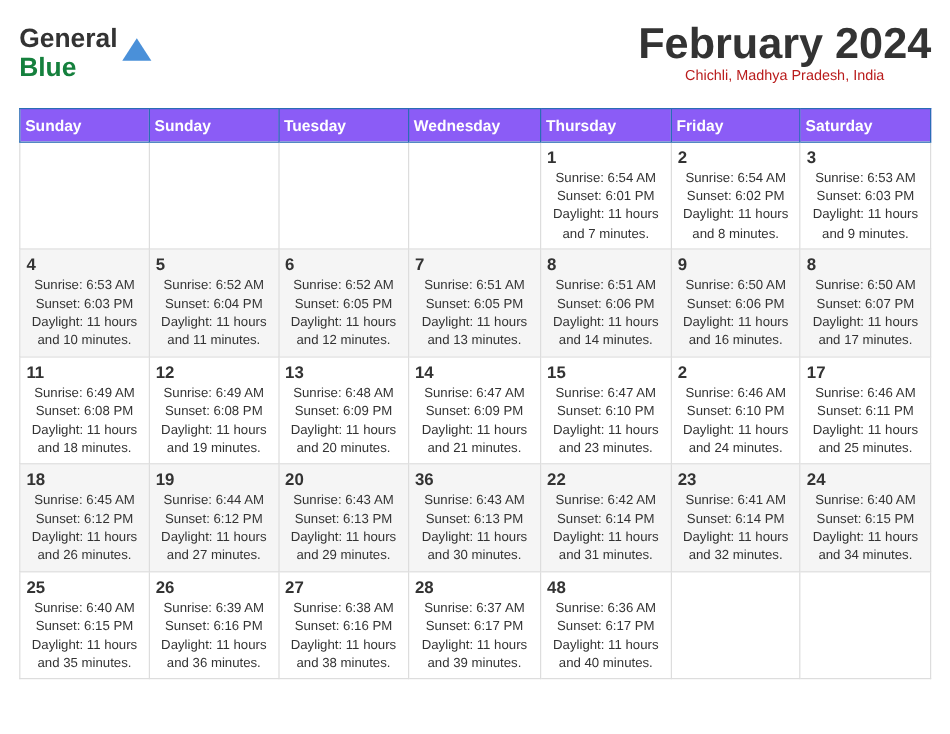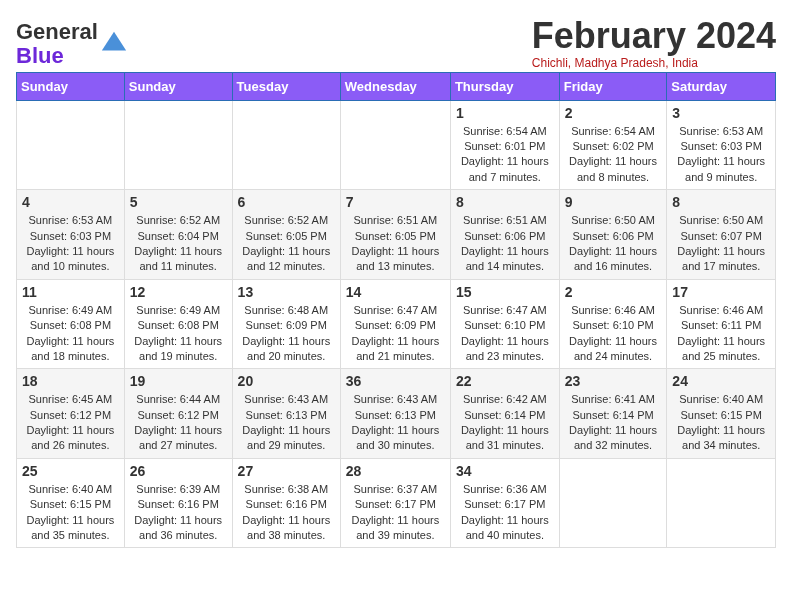--- a/index.html
+++ b/index.html
@@ -7,43 +7,43 @@
       font-family: Arial, sans-serif;
       background: #fff;
       width: 792px;
       min-height: 612px;
       padding: 16px;
     }
     .header-area {
       display: flex;
       justify-content: space-between;
       align-items: flex-start;
-      margin-bottom: 2px;
+      margin-bottom: 20px;
     }
     .logo {
       display: flex;
       align-items: center;
       margin-top: 4px;
     }
     .logo-text {
       font-size: 22px;
       font-weight: bold;
       color: #333;
       line-height: 1.1;
     }
     .logo-text span {
-      color: #6d28d9;
+      color: #15803d;
     }
     .logo-icon {
       width: 28px;
       height: 28px;
       margin-left: 2px;
     }
     .title-area {
-      text-align: left;
+      text-align: center;
     }
     .month-title {
       font-size: 36px;
       font-weight: bold;
       color: #333;
       line-height: 1.1;
     }
     .location-title {
       font-size: 12px;
       color: #b91c1c;
@@ -243,20 +243,20 @@
         </td>
         <td>
           <span class="day-num">27</span>
           <div class="day-info">Sunrise: 6:38 AM<br>Sunset: 6:16 PM<br>Daylight: 11 hours<br>and 38 minutes.</div>
         </td>
         <td>
           <span class="day-num">28</span>
           <div class="day-info">Sunrise: 6:37 AM<br>Sunset: 6:17 PM<br>Daylight: 11 hours<br>and 39 minutes.</div>
         </td>
         <td>
-          <span class="day-num">34</span>
+          <span class="day-num">48</span>
           <div class="day-info">Sunrise: 6:36 AM<br>Sunset: 6:17 PM<br>Daylight: 11 hours<br>and 40 minutes.</div>
         </td>
         <td></td>
         <td></td>
       </tr>
     </tbody>
 </table>
 
 </body></html>

